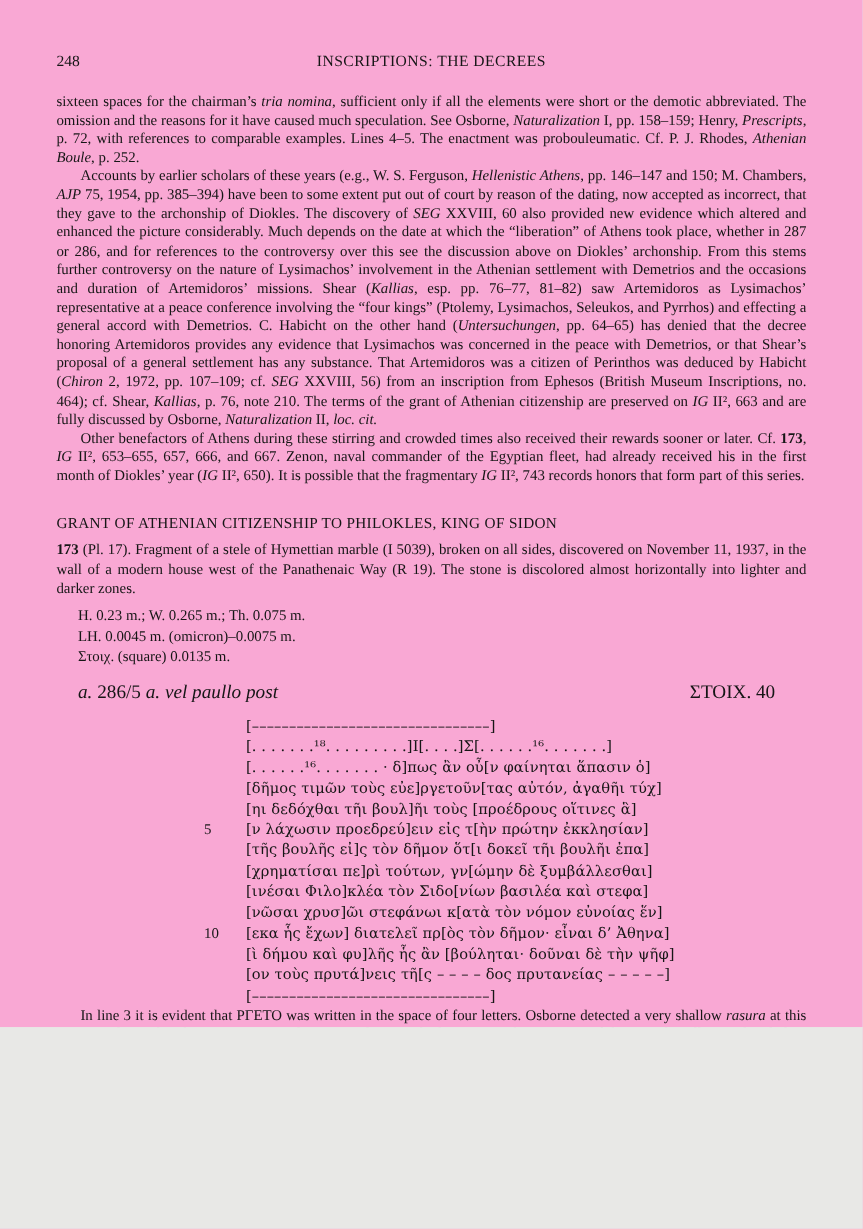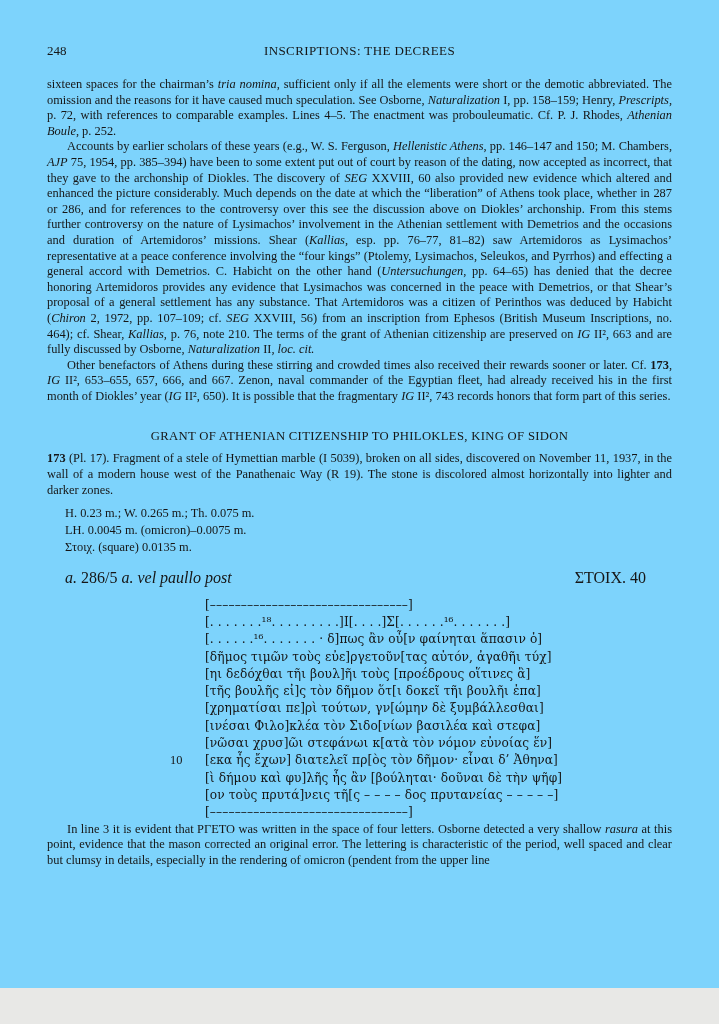--- a/index.html
+++ b/index.html
@@ -1,21 +1,21 @@
 <!DOCTYPE html>
 <html><head>
 <meta charset="utf-8">
 <style>
   html, body { margin: 0; padding: 0; background: #e8e8e6; }
   .page {
     position: relative;
     width: 719px;
-    height: 988px;
+    height: 856px;
     margin: 0 auto;
-    background: #7dd3fc;
+    background: #f9a8d4;
     color: #161616;
     font-family: "Liberation Serif", serif;
     overflow: hidden;
   }
   .running-head {
     position: absolute;
     top: 43px;
     left: 47px;
     right: 47px;
     height: 16px;
@@ -41,21 +41,20 @@
     margin: 0;
     font-size: 12.4px;
     line-height: 15.6px;
     text-align: justify;
   }
   .indent { text-indent: 20px; }
   .it { font-style: italic; }
   .bd { font-weight: bold; }
   .section-heading {
     margin: 25px 0 7px 0;
-    text-align: center;
     font-size: 12.7px;
     font-weight: 400;
     letter-spacing: 0.3px;
   }
   .measurements {
     margin-top: 7px;
     padding-left: 18px;
     font-size: 12.4px;
     line-height: 16.8px;
   }
@@ -113,20 +112,21 @@
       <span class="date-label"><span class="it">a.</span><span> 286/5 </span><span class="it">a. vel paullo post</span></span>
       <span class="stoich">ΣΤΟΙΧ. 40</span>
     </div>
 
     <div class="inscription" id="inscription">
         <div class="insc-row"><span class="insc-num"></span><span class="insc-text">[––––––––––––––––––––––––––––––––]</span></div>
         <div class="insc-row"><span class="insc-num"></span><span class="insc-text">[. . . . . . .¹⁸. . . . . . . . .]Ι[. . . .]Σ[. . . . . .¹⁶. . . . . . .]</span></div>
         <div class="insc-row"><span class="insc-num"></span><span class="insc-text">[. . . . . .¹⁶. . . . . . . · δ]πως ἂν οὖ[ν φαίνηται ἅπασιν ὁ]</span></div>
         <div class="insc-row"><span class="insc-num"></span><span class="insc-text">[δῆμος τιμῶν τοὺς εὐε]ργετοῦν[τας αὐτόν, ἀγαθῆι τύχ]</span></div>
         <div class="insc-row"><span class="insc-num"></span><span class="insc-text">[ηι δεδόχθαι τῆι βουλ]ῆι τοὺς [προέδρους οἵτινες ἃ]</span></div>
+        <div class="insc-row"><span class="insc-num">5</span><span class="insc-text">[ν λάχωσιν προεδρεύ]ειν εἰς τ[ὴν πρώτην ἐκκλησίαν]</span></div>
         <div class="insc-row"><span class="insc-num"></span><span class="insc-text">[τῆς βουλῆς εἰ]ς τὸν δῆμον ὅτ[ι δοκεῖ τῆι βουλῆι ἐπα]</span></div>
         <div class="insc-row"><span class="insc-num"></span><span class="insc-text">[χρηματίσαι πε]ρὶ τούτων, γν[ώμην δὲ ξυμβάλλεσθαι]</span></div>
         <div class="insc-row"><span class="insc-num"></span><span class="insc-text">[ινέσαι Φιλο]κλέα τὸν Σιδο[νίων βασιλέα καὶ στεφα]</span></div>
         <div class="insc-row"><span class="insc-num"></span><span class="insc-text">[νῶσαι χρυσ]ῶι στεφάνωι κ[ατὰ τὸν νόμον εὐνοίας ἕν]</span></div>
         <div class="insc-row"><span class="insc-num">10</span><span class="insc-text">[εκα ἧς ἔχων] διατελεῖ πρ[ὸς τὸν δῆμον· εἶναι δ’ Ἀθηνα]</span></div>
         <div class="insc-row"><span class="insc-num"></span><span class="insc-text">[ὶ δήμου καὶ φυ]λῆς ἧς ἂν [βούληται· δοῦναι δὲ τὴν ψῆφ]</span></div>
         <div class="insc-row"><span class="insc-num"></span><span class="insc-text">[ον τοὺς πρυτά]νεις τῆ[ς – – – – δος πρυτανείας – – – – –]</span></div>
         <div class="insc-row"><span class="insc-num"></span><span class="insc-text">[––––––––––––––––––––––––––––––––]</span></div>
       </div>
 

